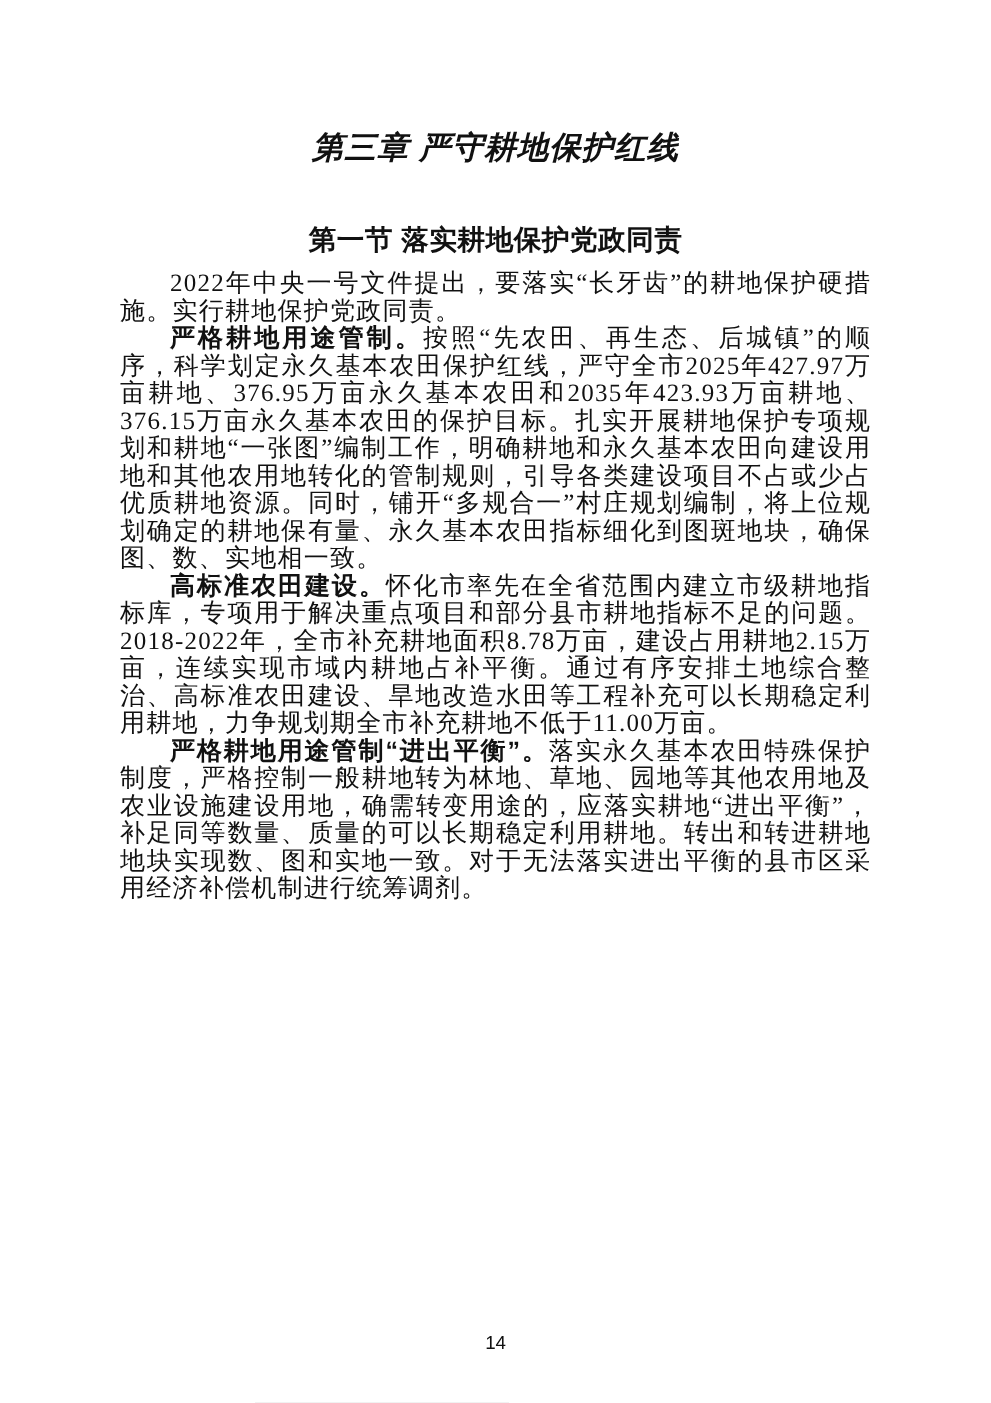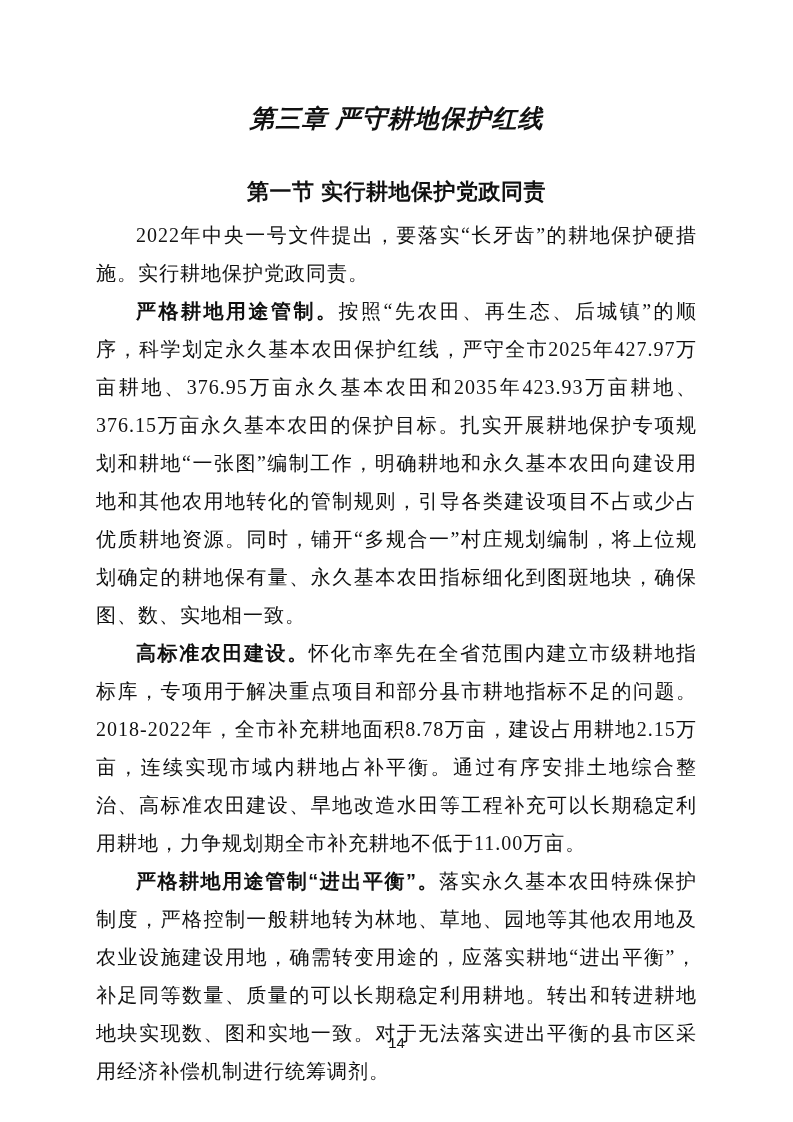--- a/index.html
+++ b/index.html
@@ -36,51 +36,51 @@
     font-size: 22px;
     line-height: 28px;
     text-align: center;
     letter-spacing: 0.5px;
     white-space: pre;
   }
   .doc-body {
     margin-top: 10px;
     font-family: "Liberation Serif", "DejaVu Serif", serif;
     font-size: 20px;
-    line-height: 38px;
+    line-height: 22px;
     letter-spacing: 1px;
     text-align: justify;
     text-justify: inter-character;
   }
   .doc-body p {
     margin: 0;
     padding: 0;
     text-indent: 2em;
   }
   .para-lead {
     font-family: Liberation Sans, sans-serif;
     font-weight: bold;
   }
   .page-number {
     position: absolute;
     left: 0;
-    top: 1034px;
+    top: 1066px;
     width: 100%;
     text-align: center;
     font-family: "Liberation Sans", "DejaVu Sans", sans-serif;
     font-size: 15px;
     color: #111111;
   }
 </style>
 </head>
 <body>
 
 <div class="page">
   <h1 class="chapter-title">第三章 严守耕地保护红线</h1>
-  <h2 class="section-title">第一节 实行耕地保护党政同责</h2>
+  <h2 class="section-title">第一节 落实耕地保护党政同责</h2>
   <div class="doc-body" id="doc-body">
       <p><span>2022年中央一号文件提出，要落实“长牙齿”的耕地保护硬措施。实行耕地保护党政同责。</span></p>
       <p><span class="para-lead">严格耕地用途管制。</span><span>按照“先农田、再生态、后城镇”的顺序，科学划定永久基本农田保护红线，严守全市2025年427.97万亩耕地、376.95万亩永久基本农田和2035年423.93万亩耕地、376.15万亩永久基本农田的保护目标。扎实开展耕地保护专项规划和耕地“一张图”编制工作，明确耕地和永久基本农田向建设用地和其他农用地转化的管制规则，引导各类建设项目不占或少占优质耕地资源。同时，铺开“多规合一”村庄规划编制，将上位规划确定的耕地保有量、永久基本农田指标细化到图斑地块，确保图、数、实地相一致。</span></p>
       <p><span class="para-lead">高标准农田建设。</span><span>怀化市率先在全省范围内建立市级耕地指标库，专项用于解决重点项目和部分县市耕地指标不足的问题。2018-2022年，全市补充耕地面积8.78万亩，建设占用耕地2.15万亩，连续实现市域内耕地占补平衡。通过有序安排土地综合整治、高标准农田建设、旱地改造水田等工程补充可以长期稳定利用耕地，力争规划期全市补充耕地不低于11.00万亩。</span></p>
       <p><span class="para-lead">严格耕地用途管制“进出平衡”。</span><span>落实永久基本农田特殊保护制度，严格控制一般耕地转为林地、草地、园地等其他农用地及农业设施建设用地，确需转变用途的，应落实耕地“进出平衡”，补足同等数量、质量的可以长期稳定利用耕地。转出和转进耕地地块实现数、图和实地一致。对于无法落实进出平衡的县市区采用经济补偿机制进行统筹调剂。</span></p>
     </div>
   <div class="page-number">14</div>
 </div>
 
 </body></html>

